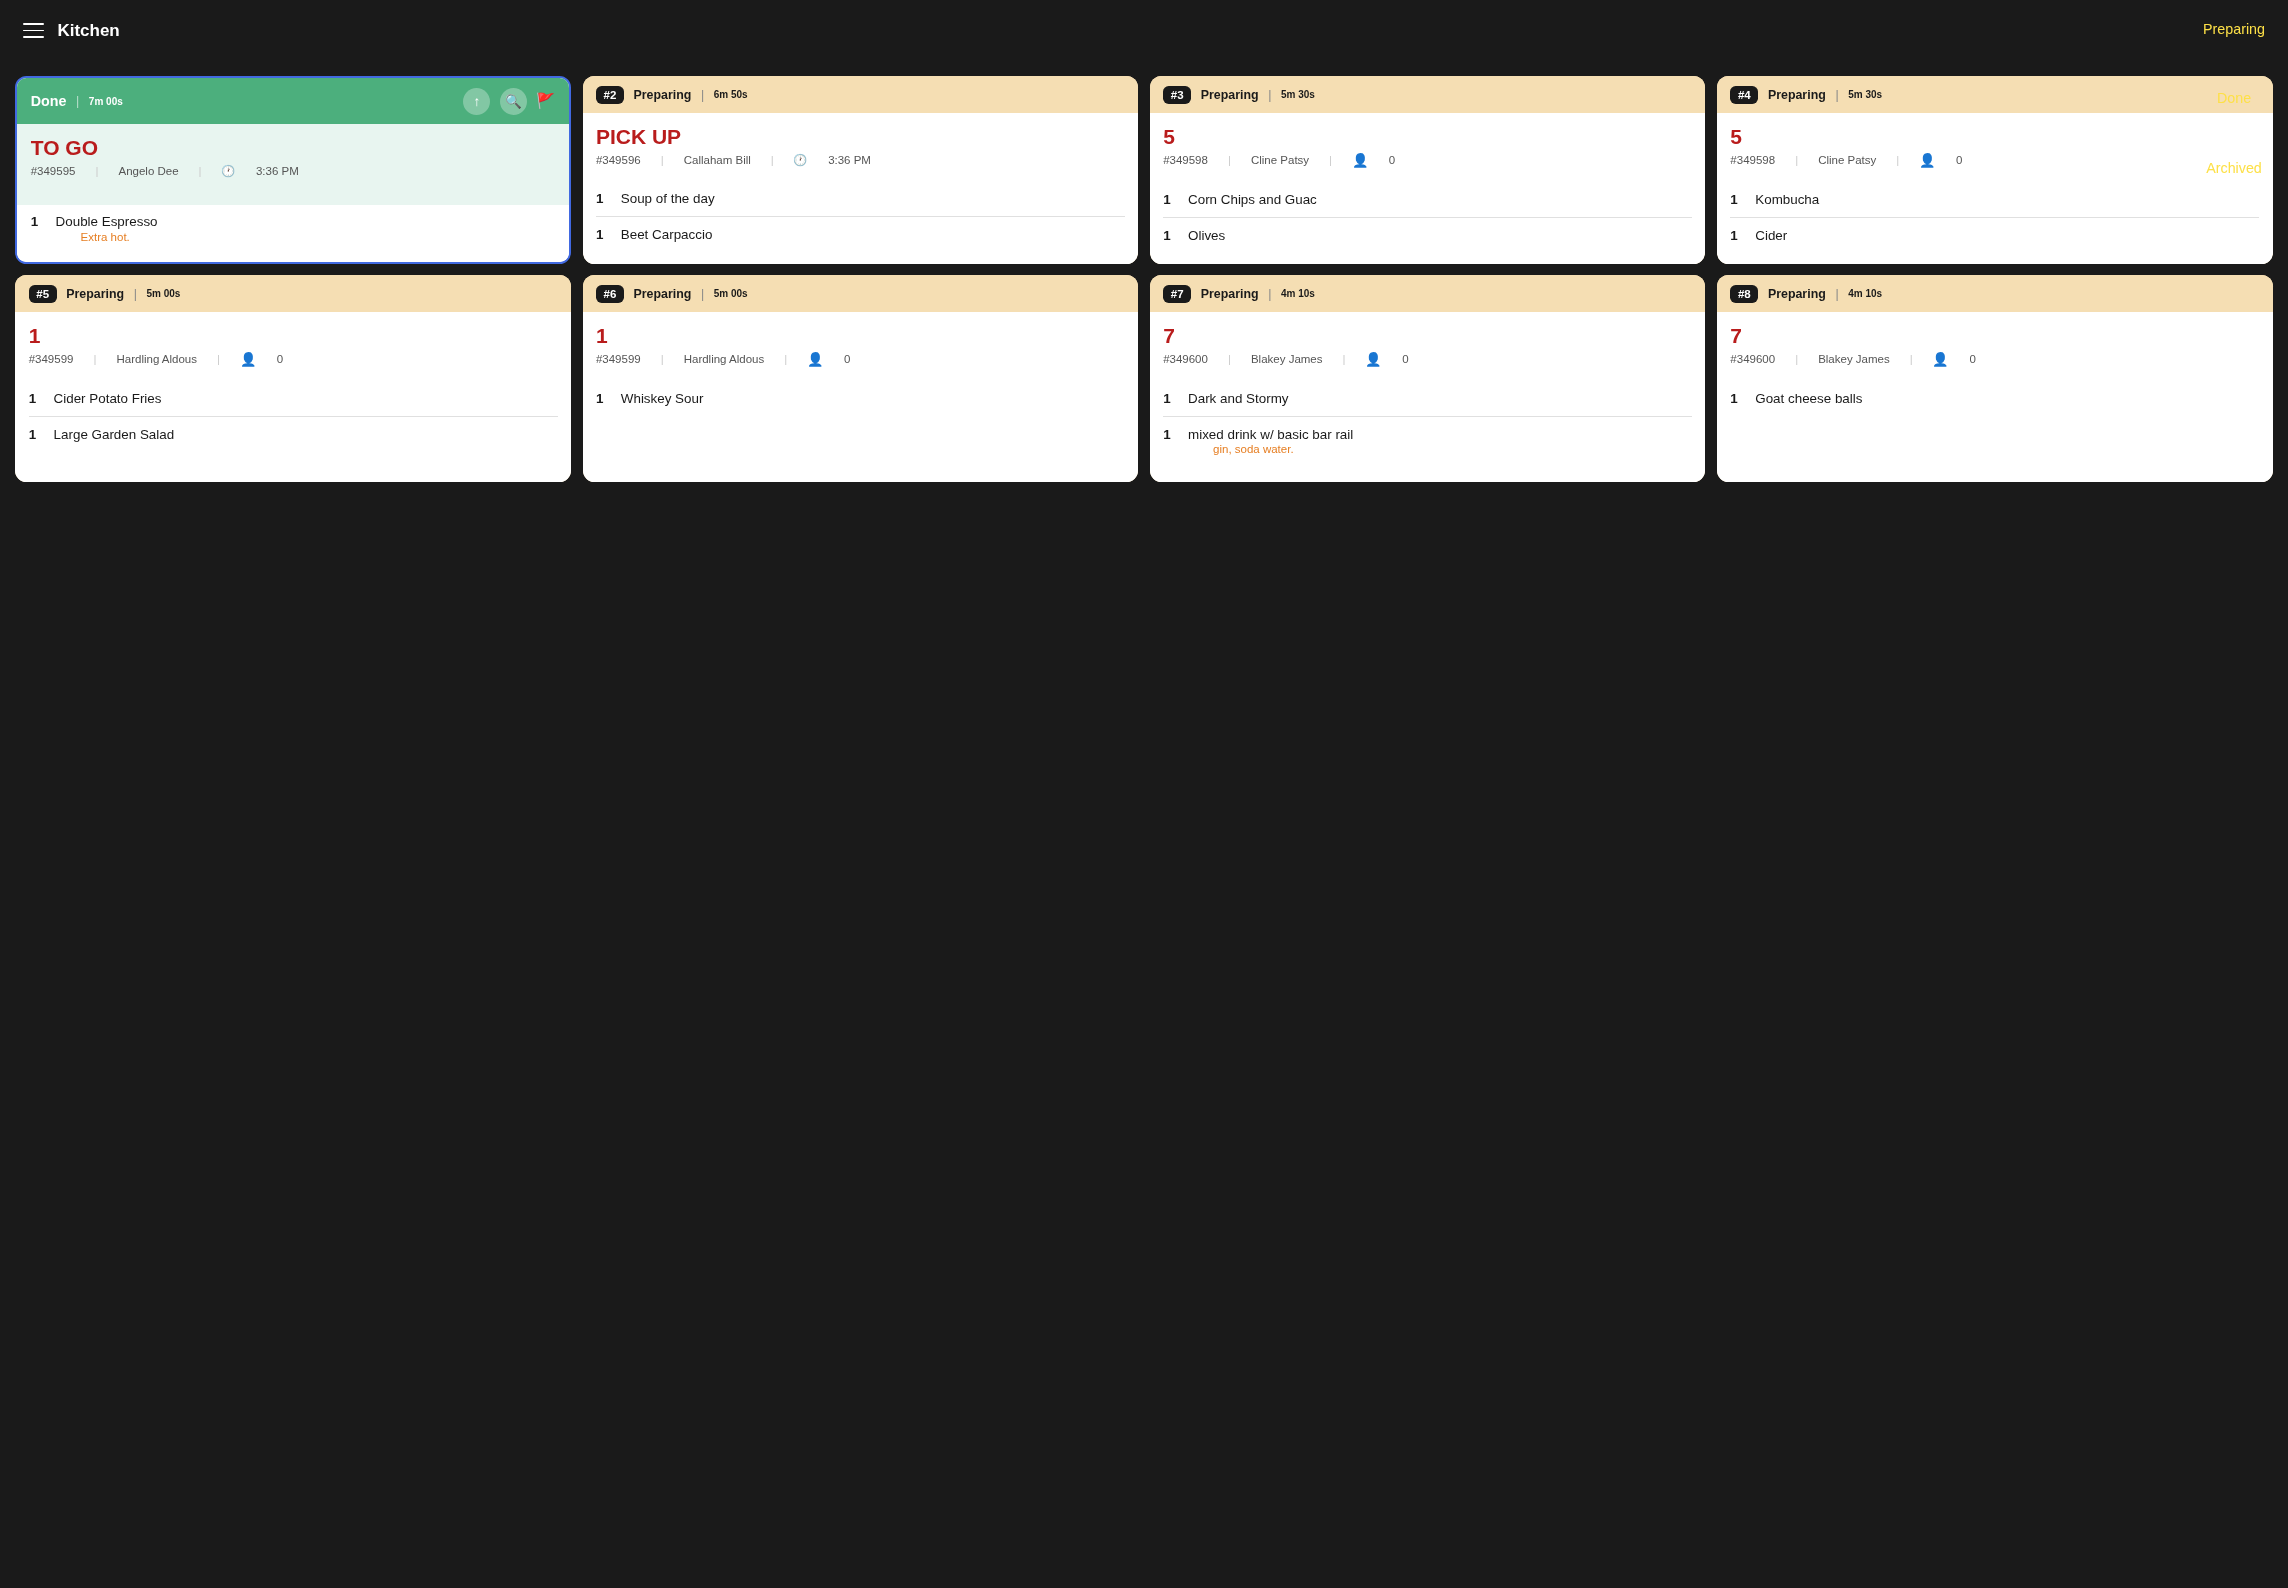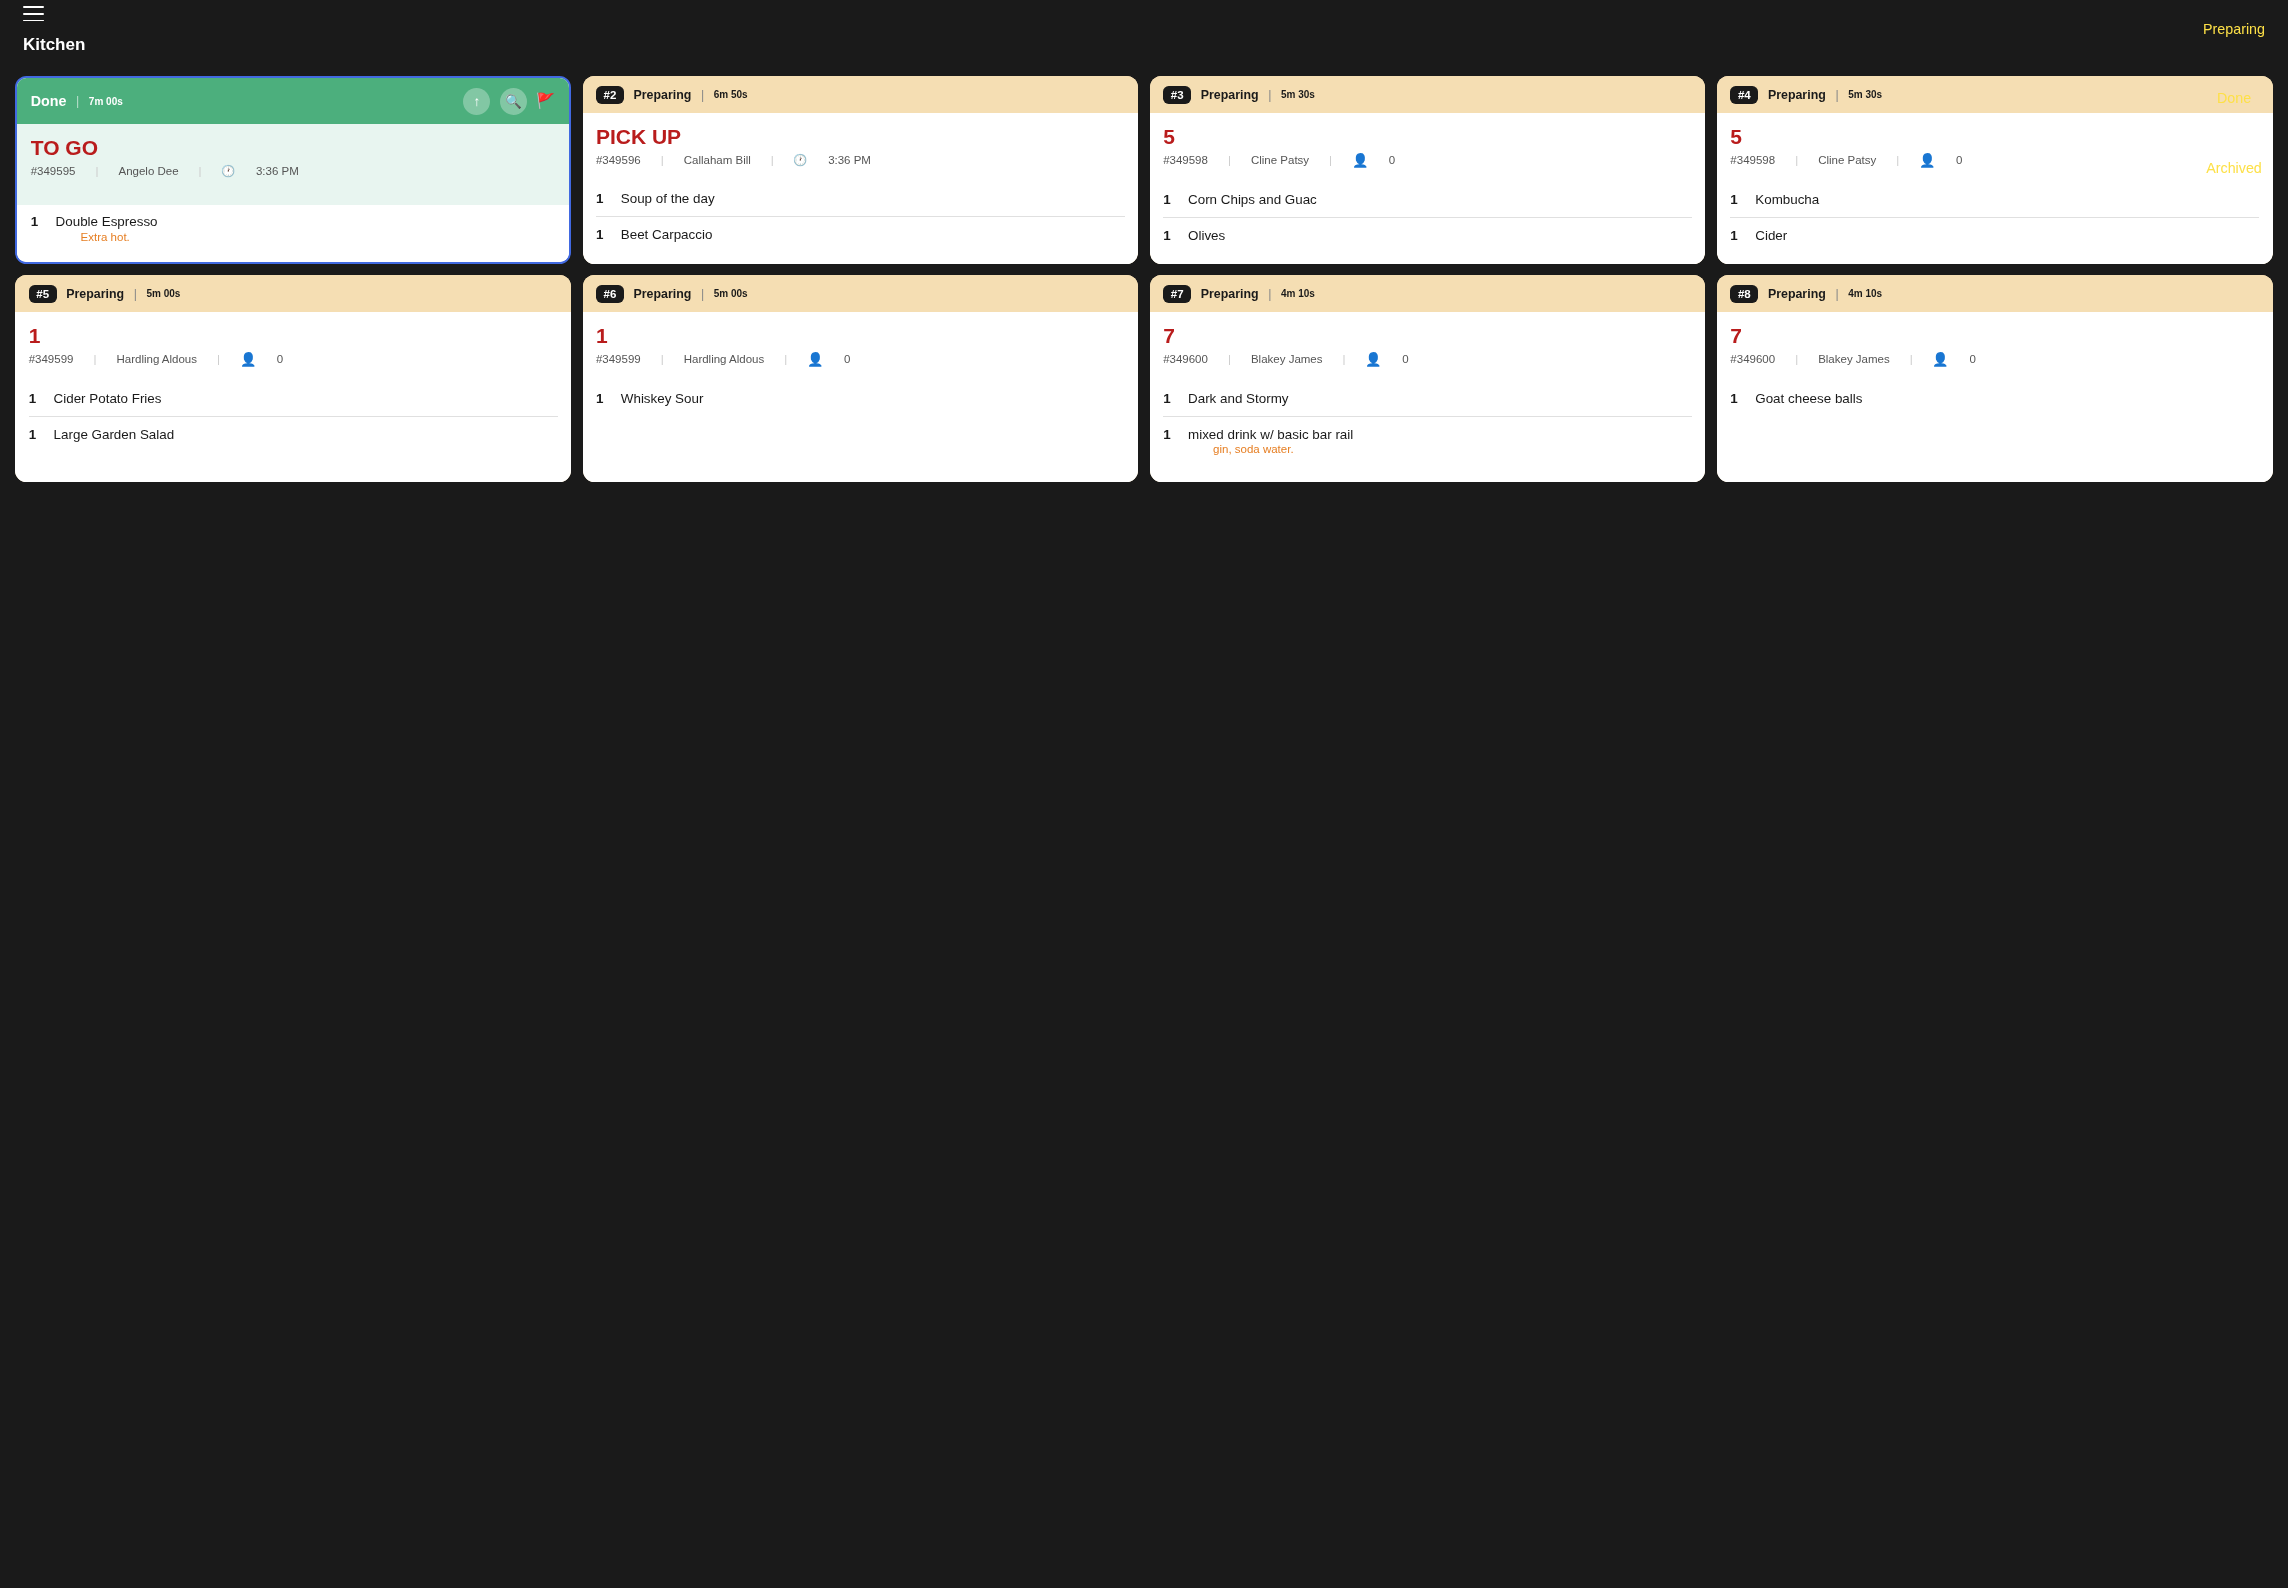--- a/index.html
+++ b/index.html
@@ -13,23 +13,22 @@
     .topbar {
       display: flex;
       align-items: center;
       justify-content: space-between;
       padding: 0 23px;
       height: 61px;
       background: #1a1a1a;
     }
     .topbar-left {
       display: flex;
-      align-items: flex-start;
+      align-items: center;
       gap: 13.4px;
-      flex-direction: column;
     }
     .hamburger {
       display: flex;
       flex-direction: column;
       gap: 4.8px;
       cursor: pointer;
     }
     .hamburger span {
       display: block;
       width: 21px;

